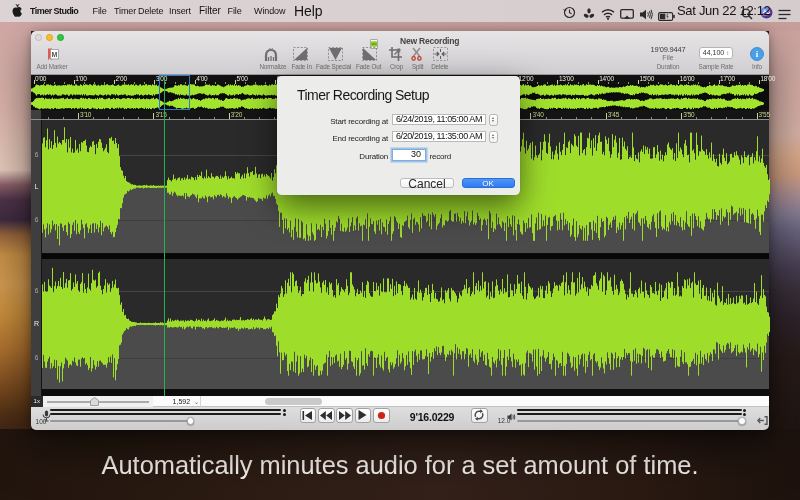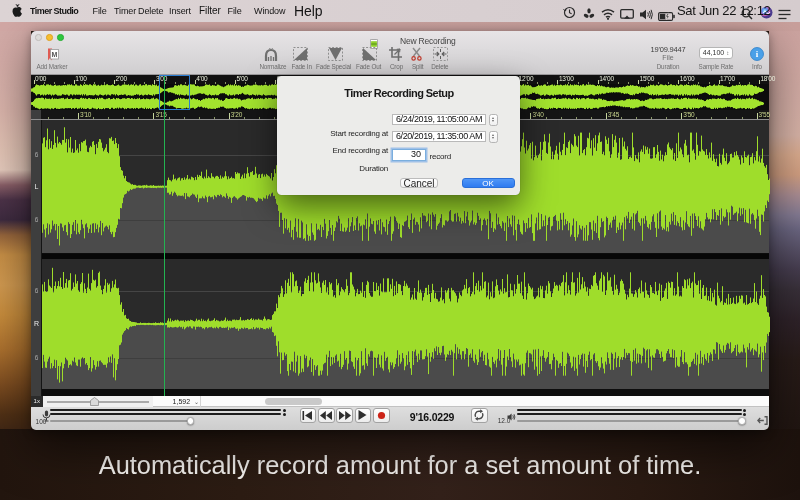--- a/index.html
+++ b/index.html
@@ -11,21 +11,21 @@
 #wall-top { position:absolute; left:0; top:22px; width:800px; height:9px; background:linear-gradient(90deg,#d2a8a5,#cfa6a3 50%,#c9a09c 100%); }
 #wall-bottom { position:absolute; left:0; top:429px; width:800px; height:71px;
   background:linear-gradient(90deg,#22150e 0%,#2c1c13 30%,#33211a 55%,#2a1a12 80%,#1d120d 100%); }
 #caption { position:absolute; left:0; top:450.5px; width:800px; text-align:center; font-size:25.4px; color:#f7f4f1; letter-spacing:0px; }
 #menubar { position:absolute; left:0; top:0; width:800px; height:22px; background:linear-gradient(90deg,#dcd3d4,#d8cfd1 60%,#d5ccce); }
 #window { position:absolute; left:31px; top:31px; width:738px; height:398.5px; border-radius:5px;
   box-shadow:0 18px 45px rgba(0,0,0,0.55), 0 2px 10px rgba(0,0,0,0.35); background:#0b0b0b; }
 #chrome { position:absolute; left:31px; top:31px; width:738px; height:43.5px;
   background:linear-gradient(180deg,#e7e4e6 0%,#dedcde 40%,#d0ced0 100%); border-radius:5px 5px 0 0; border-bottom:1px solid #9a989a; }
 .tl { position:absolute; top:34.2px; width:6.6px; height:6.6px; border-radius:50%; }
-#wtitle { position:absolute; left:380px; top:35.5px; font-size:8.5px; font-weight:normal; color:#444; letter-spacing:-0.2px;padding-left:20px; }
+#wtitle { position:absolute; left:380px; top:35.5px; font-size:8.5px; font-weight:bold; color:#444; letter-spacing:-0.2px;padding-left:20px; }
 .ticon { position:absolute; }
 .tlbl { position:absolute; text-align:center; font-size:6.3px; color:#6f6f6f; letter-spacing:-0.15px; }
 #content { position:absolute; left:31px; top:74.5px; width:738px; height:321px; background:#0c0c0c; overflow:hidden; }
 .otick { position:absolute; top:80px; width:1px; height:3.5px; background:#c5d49c; }
 .otickm { position:absolute; top:82px; width:1px; height:1.5px; background:#8a9668; }
 .olbl { position:absolute; top:74.7px; font-size:6.5px; color:#eef3e0; letter-spacing:-0.2px; }
 .ztick { position:absolute; top:112.5px; width:1px; height:6.8px; background:#c5d49c; }
 .ztickm { position:absolute; top:116.5px; width:1px; height:2.8px; background:#8a9668; }
 .zlbl { position:absolute; top:110.5px; font-size:6.5px; color:#c9d58e; letter-spacing:-0.2px; }
 .g6 { position:absolute; left:31px; width:11px; text-align:center; font-size:6.5px; color:#a8a8a8; }
@@ -33,32 +33,32 @@
 #sliderrow { position:absolute; left:31px; top:395.5px; width:738px; height:11px; background:#fbfbfb; border-bottom:1px solid #c2c2c2; }
 #transport { position:absolute; left:31px; top:406.5px; width:738px; height:23px; background:linear-gradient(180deg,#dedede,#cdcdcd); border-radius:0 0 5px 5px; }
 .tbtn { position:absolute; top:407.5px; width:16.8px; height:15px; background:linear-gradient(180deg,#ffffff,#ececec); border:1px solid #a2a2a2; border-radius:3px; text-align:center; line-height:12px; }
 .tbtn svg { vertical-align:middle; }
 .meter { position:absolute; height:2.8px; background:#1c1c1c; border-radius:1.4px; }
 .mdot { position:absolute; width:3px; height:3px; border-radius:50%; background:#1c1c1c; }
 .sline { position:absolute; height:1.6px; background:#9a9a9a; border-radius:1px; }
 .sthumb { position:absolute; width:7.5px; height:7.5px; border-radius:50%; background:#fff; border:0.5px solid #aaa; box-shadow:0 0.5px 1.5px rgba(0,0,0,0.4); }
 #dialog { position:absolute; left:277px; top:76px; width:243px; height:119px; background:#ececea; border-radius:4.5px;
   box-shadow:0 12px 32px rgba(0,0,0,0.55), 0 0 1px rgba(0,0,0,0.4); }
-.dlbl { position:absolute; font-size:8px; color:#1d1d1d; letter-spacing:-0.2px; text-align:right;margin-top:12px; }
+.dlbl { position:absolute; font-size:8px; color:#1d1d1d; letter-spacing:-0.2px; text-align:right; }
 .dfield { position:absolute; left:392px; width:94px; height:11.5px; background:#fff; border:1px solid #b9b9b9; font-size:9px; color:#111; letter-spacing:-0.4px; text-align:center; line-height:9.5px; }
 .dstep { position:absolute; left:489px; width:9px; height:12px; background:linear-gradient(180deg,#fff,#f0f0f0); border:1px solid #b5b5b5; border-radius:2.5px; }
 .dstep:before { content:""; position:absolute; left:1.8px; top:2.2px; border-left:1.8px solid transparent; border-right:1.8px solid transparent; border-bottom:2.6px solid #666; }
 .dstep:after { content:""; position:absolute; left:1.8px; bottom:2.2px; border-left:1.8px solid transparent; border-right:1.8px solid transparent; border-top:2.6px solid #666; }
 </style></head>
 <body>
 <div id="wall-left"></div>
 <div id="wall-right"></div>
 <div id="wall-top"></div>
 <div id="wall-bottom"></div>
-<div id="caption">Automatically record amount for a set amount of time.</div>
+<div id="caption">Automatically minutes audio for a set amount of time.</div>
 
 <div id="window"></div>
 <div id="content">
   <div style="position:absolute;left:0;top:0;width:738px;height:9px;background:#111"></div>
   <div style="position:absolute;left:11px;top:35.5px;width:727px;height:9.3px;background:#151515"></div>
   <div style="position:absolute;left:11px;top:45.5px;width:727px;height:66.7px;background:#2a2a2a"></div>
   <div style="position:absolute;left:11px;top:112.2px;width:727px;height:66.8px;background:#4b4b4b"></div>
   <div style="position:absolute;left:11px;top:179px;width:727px;height:5px;background:#070707"></div>
   <div style="position:absolute;left:11px;top:184px;width:727px;height:65.5px;background:#2a2a2a"></div>
   <div style="position:absolute;left:11px;top:249.5px;width:727px;height:65px;background:#4b4b4b"></div>
@@ -441,24 +441,24 @@
         <g stroke="#2a2a2a" stroke-width="1.3">
           <path d="M0.5 1.5 h12"></path>
           <path d="M0.5 5.5 h12"></path>
           <path d="M0.5 9.5 h8"></path>
         </g>
       </svg></div>
     <div style="position:absolute;left:677px;top:0;height:22px;line-height:22px;font-size:13px;color:#141414;letter-spacing:-0.3px">Sat Jun 22  12:12</div>
   </div>
 
 <div id="dialog"></div>
-<div style="position:absolute;left:297px;top:86.5px;width:204px;text-align:center;font-size:11px;font-weight:bold;color:#181818;letter-spacing:-0.55px">Timer Recording Setup</div>
+<div style="position:absolute;left:297px;top:86.5px;width:204px;font-size:14px;font-weight:normal;color:#181818;letter-spacing:-0.55px">Timer Recording Setup</div>
 <div class="dlbl" style="left:288px;top:116.5px;width:100px">Start recording at</div>
 <div class="dfield" style="top:113.8px">6/24/2019, 11:05:00 AM</div>
 <div class="dstep" style="top:113.5px"></div>
 <div class="dlbl" style="left:288px;top:133.5px;width:100px">End recording at</div>
 <div class="dfield" style="top:130.8px">6/20/2019, 11:35:00 AM</div>
 <div class="dstep" style="top:130.5px"></div>
 <div class="dlbl" style="left:288px;top:152px;width:100px">Duration</div>
 <div style="position:absolute;left:392px;top:149.3px;width:34px;height:11.5px;background:#fff;border:1px solid #7aaede;box-shadow:0 0 0 1.5px rgba(110,165,230,0.6);font-size:9px;color:#111;text-align:right;line-height:9.5px;padding-right:4px">30</div>
 <div style="position:absolute;left:429.5px;top:152px;font-size:8px;color:#1d1d1d;letter-spacing:-0.2px">record</div>
-<div style="position:absolute;left:400px;top:177.5px;width:38px;height:10.5px;background:linear-gradient(180deg,#fff,#f2f2f2);border:0.5px solid #bcbcbc;border-radius:3px;font-size:10px;color:#262626;text-align:center;line-height:10px">Cancel</div>
+<div style="position:absolute;left:400px;top:177.5px;width:54px;height:10.5px;background:linear-gradient(180deg,#fff,#f2f2f2);border:0.5px solid #bcbcbc;border-radius:3px;font-size:12px;color:#262626;text-align:center;line-height:10px">Cancel</div>
 <div style="position:absolute;left:461.5px;top:177.5px;width:53px;height:10.5px;background:linear-gradient(180deg,#4f96f7,#2f7bf0);border:0.5px solid #2a6fd8;border-radius:3px;font-size:8px;color:#fff;text-align:center;line-height:10px">OK</div>
 
 </body></html>

